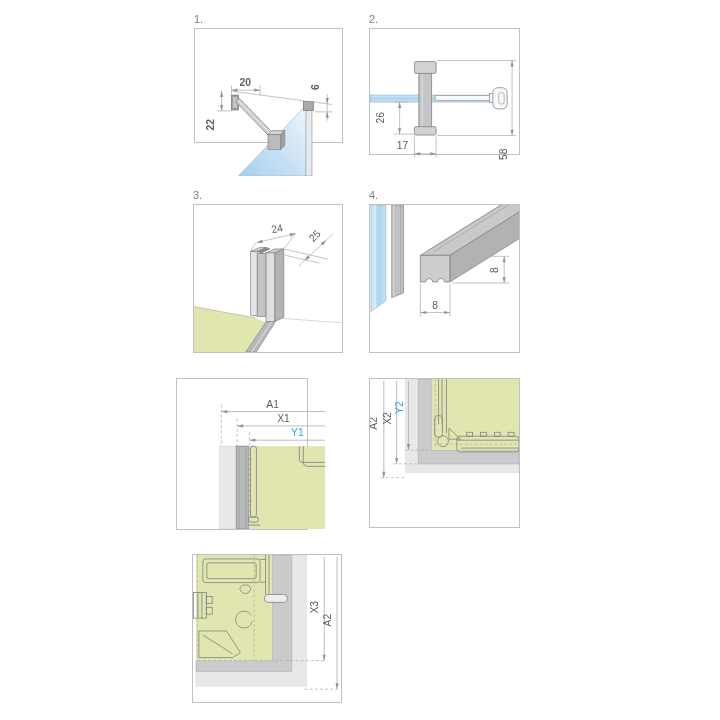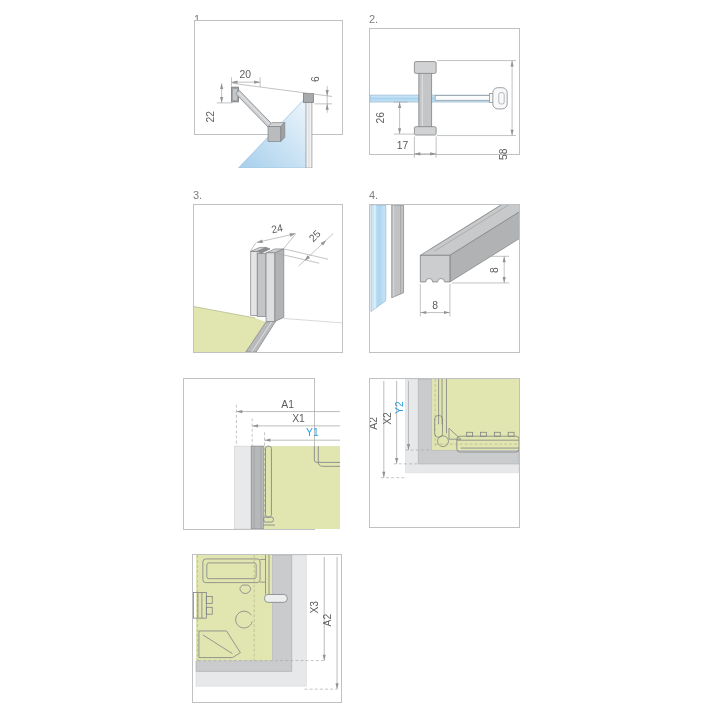--- a/index.html
+++ b/index.html
@@ -21,21 +21,21 @@
   .blue-label{fill:#2f9fe1;}
 </style>
 </head>
 <body>
 
 <div class="plabel" style="left:194px;top:13px;">1.</div>
 <div class="plabel" style="left:369px;top:13px;">2.</div>
 <div class="plabel" style="left:193px;top:189px;">3.</div>
 <div class="plabel" style="left:369px;top:189px;">4.</div>
 
-<div class="panel" style="left:194px;top:20px;width:149px;height:115px;">
+<div class="panel" style="left:194px;top:28px;width:149px;height:115px;font-weight:bold;">
 <svg width="147" height="147" viewBox="0 0 149 149" preserveAspectRatio="none">
   <defs>
     <linearGradient id="g1" x1="1" y1="0" x2="0" y2="1">
       <stop offset="0" stop-color="#eef6fc"></stop>
           <stop offset="1" stop-color="#a6cfec"></stop>
     </linearGradient>
   </defs>
 
   <g>
     <polygon points="44,149 113,77 113,149" fill="url(#g1)" stroke="#9fc4dd" stroke-width="0.8"></polygon>
@@ -231,21 +231,21 @@
     <polygon points="51,109 57,107.4 57,110.6"></polygon>
         <polygon points="81,109 75,107.4 75,110.6"></polygon>
     <polygon points="136,52 134.4,58 137.6,58"></polygon>
         <polygon points="136,79 134.4,73 137.6,73"></polygon>
   </g>
   <text x="66" y="105" text-anchor="middle">8</text>
   <text x="130" y="66" text-anchor="middle" transform="rotate(-90 130 66)">8</text>
 </svg>
 </div>
 
-<div class="panel" style="left:183px;top:378px;width:132px;height:152px;padding-left:8px;">
+<div class="panel" style="left:176px;top:378px;width:132px;height:152px;">
 <svg width="148" height="150" viewBox="0 0 150 152" preserveAspectRatio="none">
 
   <g>
     <rect x="43" y="68" width="17" height="84" fill="#e8e9ea" stroke="#cbcdcf" stroke-width="0.5"></rect>
   </g>
   <g>
     <rect x="60" y="68" width="13" height="84" fill="#b6b8ba" stroke="#808285" stroke-width="0.7"></rect>
     <line x1="63" y1="68" x2="63" y2="152" stroke="#8e9092" stroke-width="0.5"></line>
     <line x1="70" y1="68" x2="70" y2="152" stroke="#8e9092" stroke-width="0.5"></line>
   </g>

